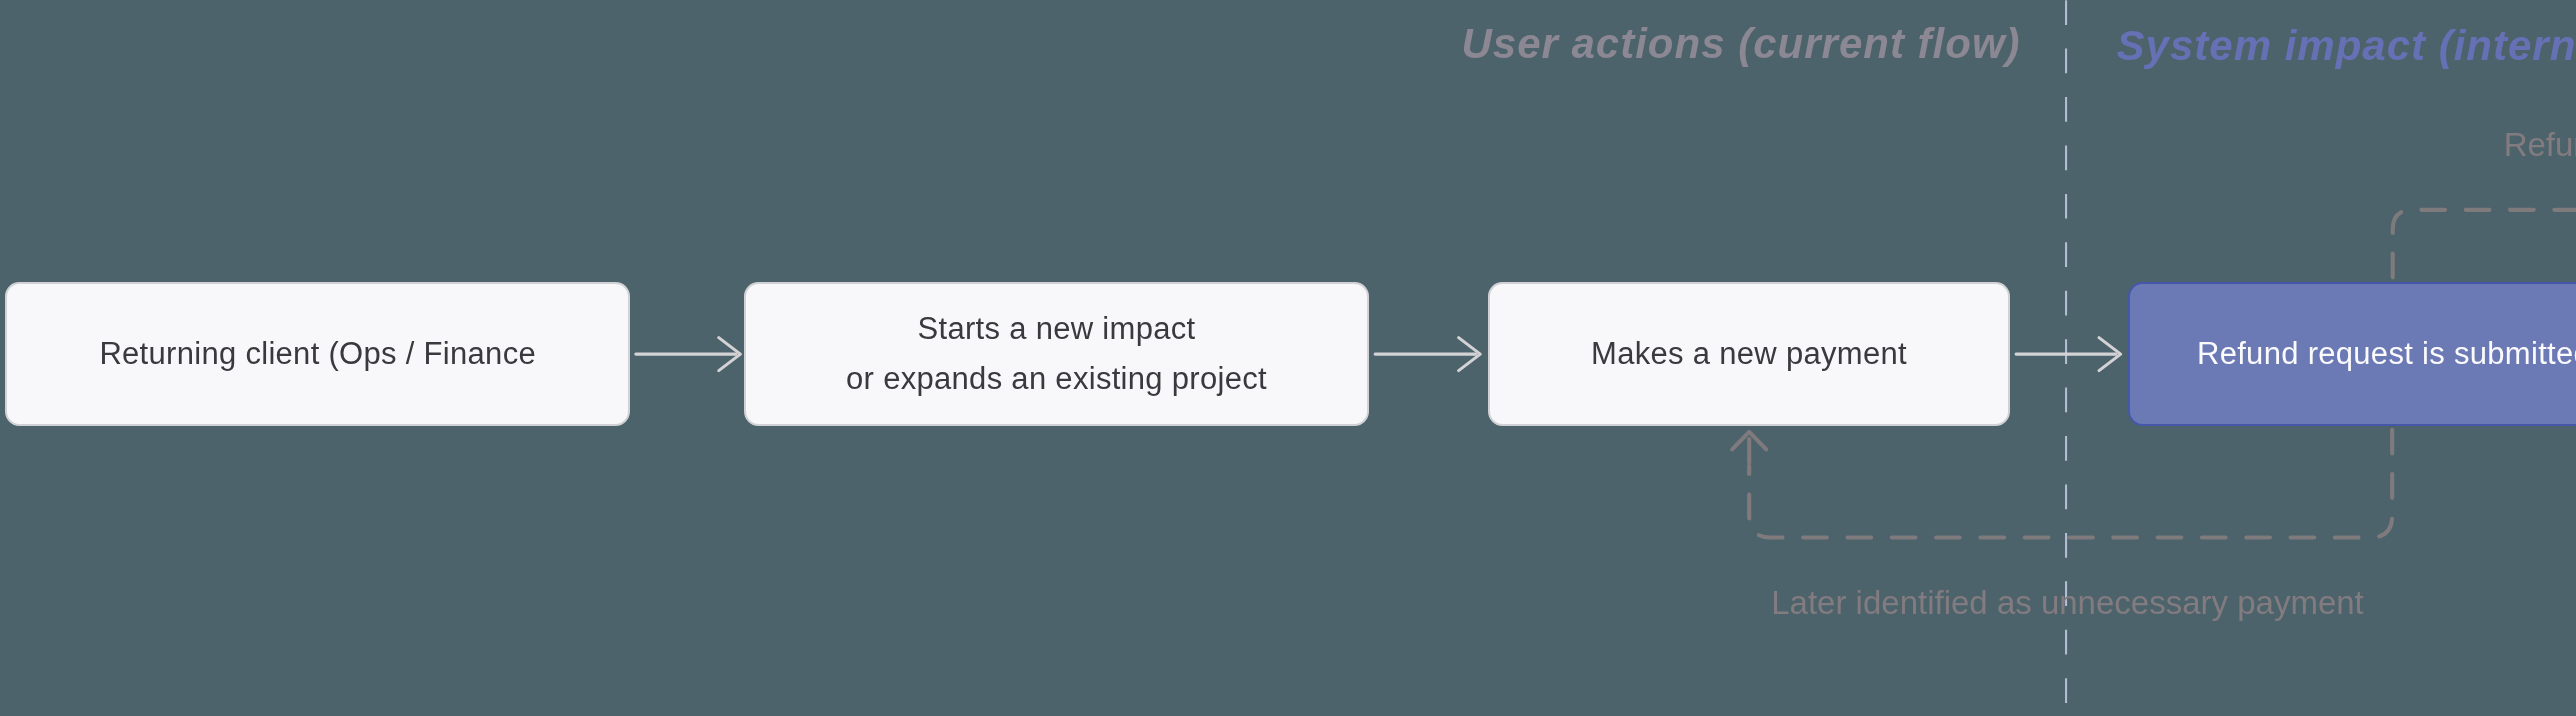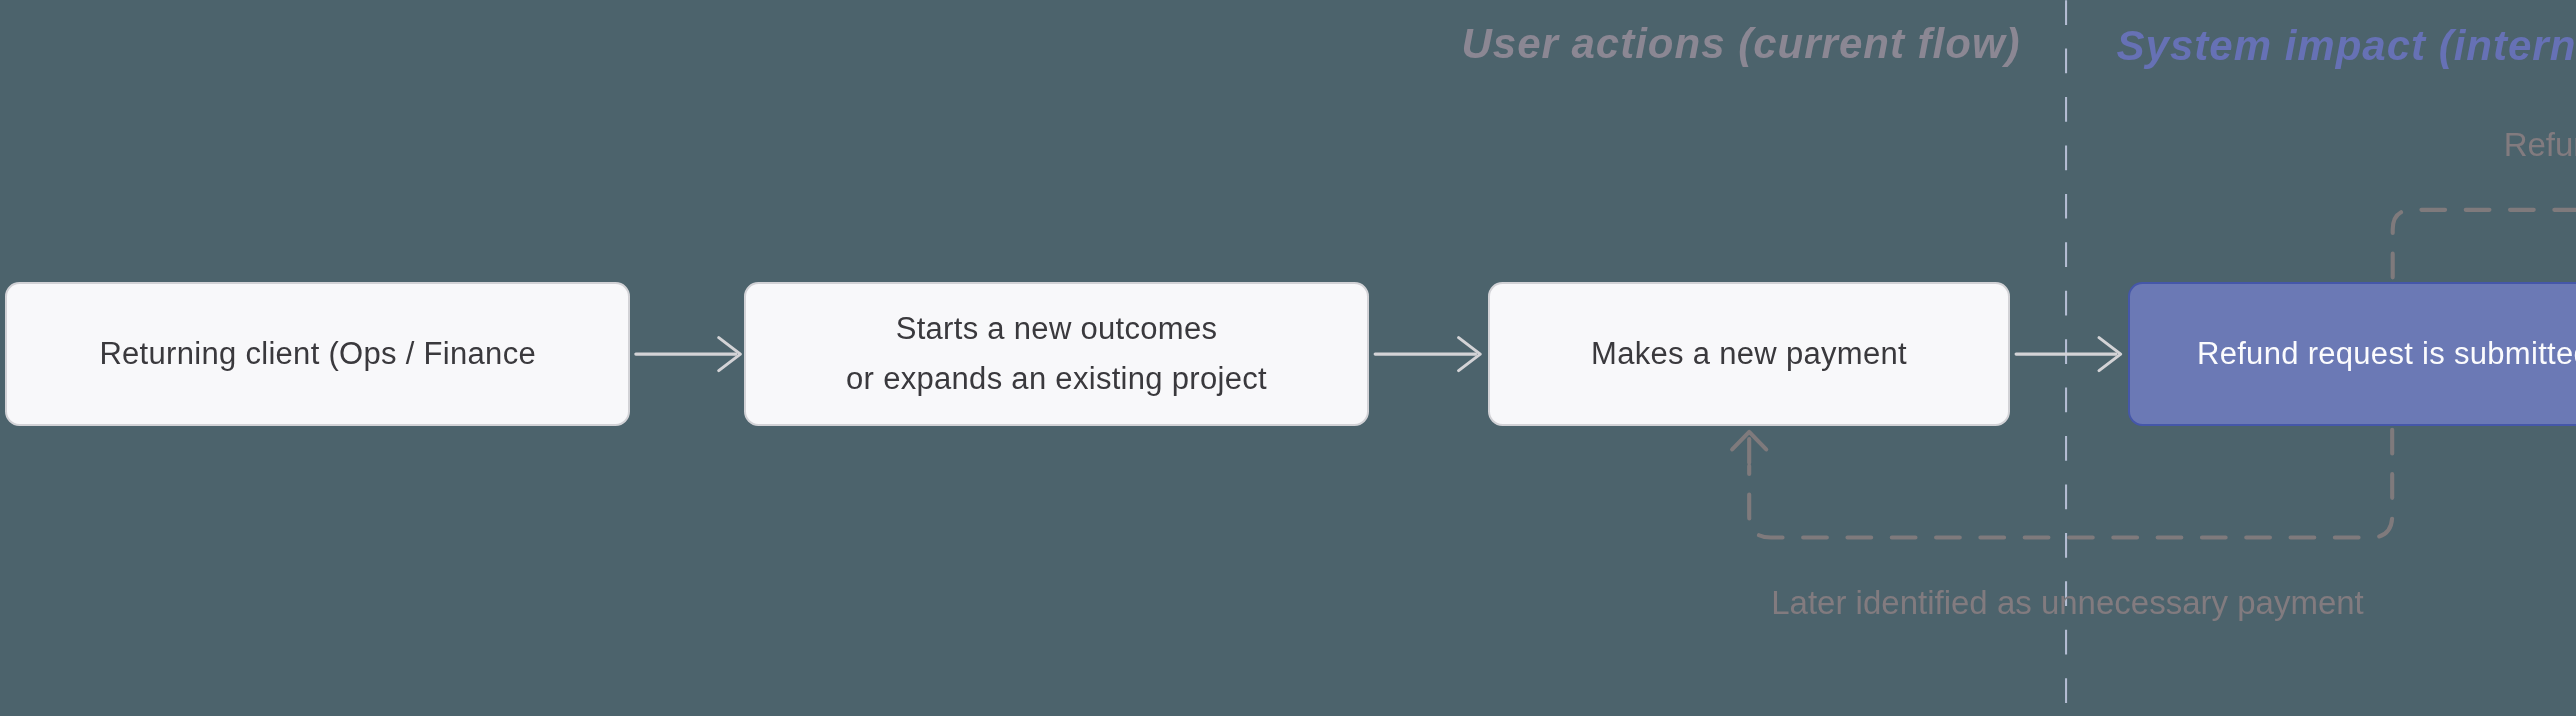--- a/index.html
+++ b/index.html
@@ -110,21 +110,21 @@
   </svg>
 
   <div class="lane-label user" id="lane-user">User actions (current flow)</div>
   <div class="lane-label system" id="lane-system">System impact (internal outcomes)</div>
 
   <div class="node user" id="node-login">
     <span class="line">Returning client (Ops / Finance</span>
   </div>
 
   <div class="node user" id="node-project">
-    <span class="line">Starts a new outcomes</span>
+    <span class="line">Starts a new impact</span>
     <span class="line">or expands an existing project</span>
   </div>
 
   <div class="node user" id="node-payment">
     <span class="line">Makes a new payment</span>
 
   </div>
 
   <div class="node system" id="node-refund">
     <span class="line">Refund request is submitted</span>

